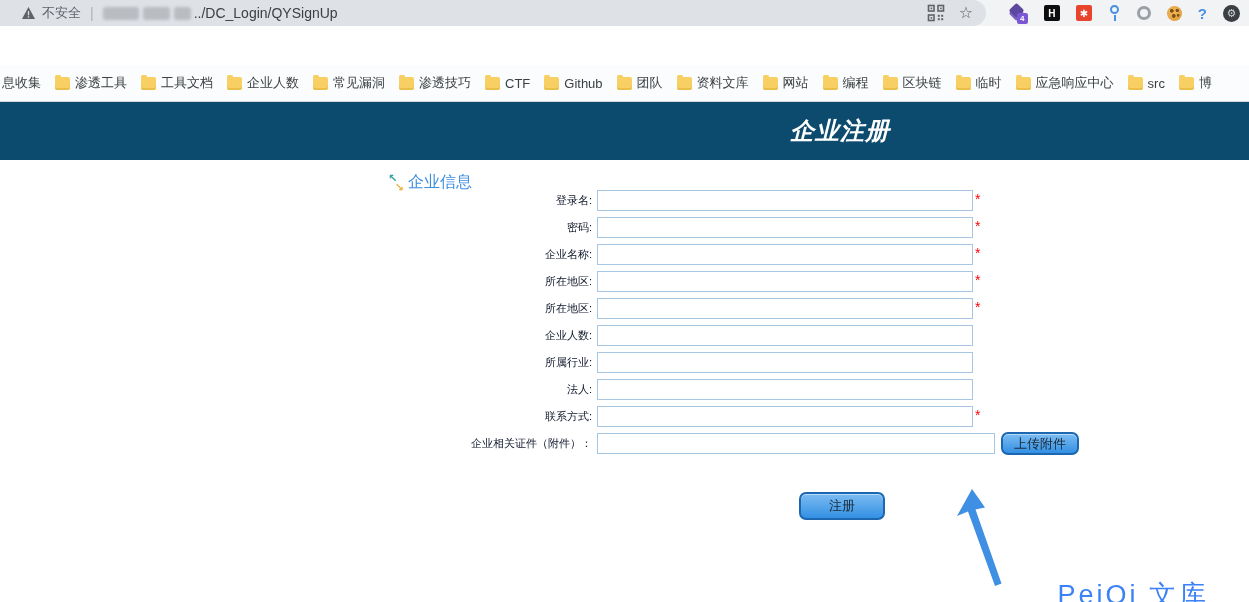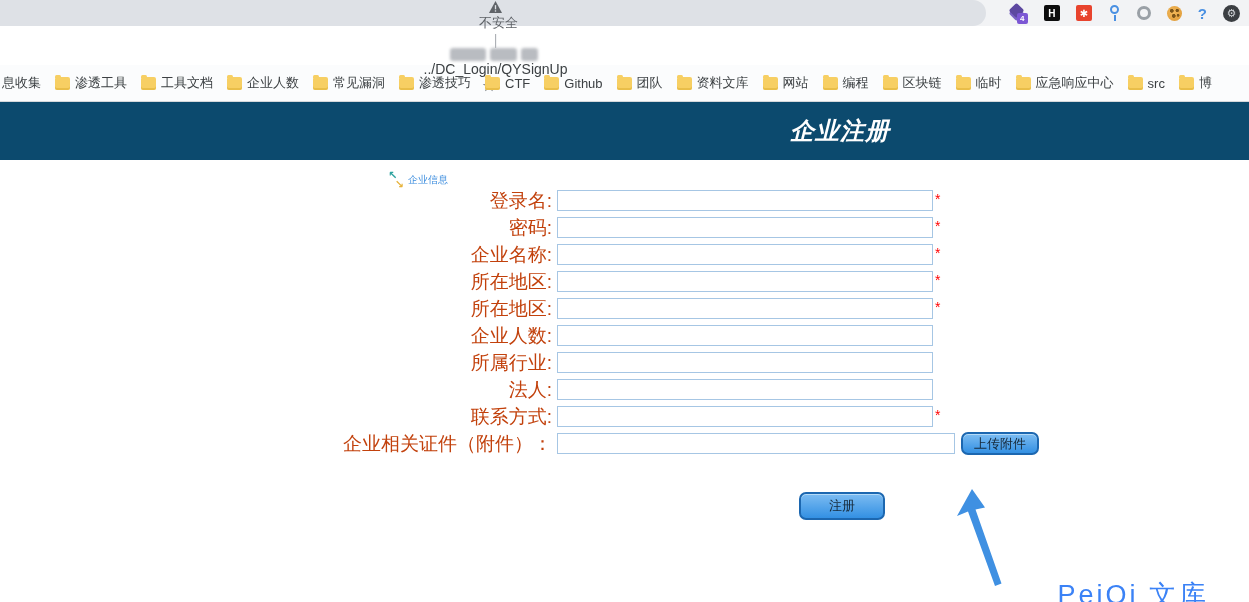--- a/index.html
+++ b/index.html
@@ -3,21 +3,21 @@
 <meta charset="utf-8">
 <style>
   * { margin:0; padding:0; box-sizing:border-box; }
   html,body { width:1249px; height:602px; overflow:hidden;
     font-family:"Liberation Sans","DejaVu Sans",sans-serif; background:#fff; }
 
   
   .topbar { position:relative; height:26px; background:#f2f3f5; }
   .omnibox { position:absolute; left:0; top:0; width:986px; height:26px;
     background:#dee1e6; border-radius:0 13px 13px 0;
-    display:flex; align-items:center; padding:0 0 0 5px;flex-direction:column; }
+    display:flex; align-items:center; padding:0 0 0 21px; }
   .warn-icon { width:15px; height:14px; flex:none; }
   .sec-text { font-size:13px; color:#5f6368; margin-left:6px; }
   .omni-sep { color:#aeb1b6; font-size:14px; margin:0 9px; font-weight:300; }
   .redacted { display:flex; gap:4px; align-items:center; filter:blur(1.7px); margin-right:3px; }
   .redacted i { display:block; height:13px; background:#b9bcc1; border-radius:3px; }
   .redacted i:nth-child(1){width:36px}.redacted i:nth-child(2){width:27px}.redacted i:nth-child(3){width:17px}
   .url-text { font-size:14px; color:#3c4043; white-space:nowrap; }
   .omni-spacer { flex:1; }
   .qr-icon { width:18px; height:18px; margin-right:14px; }
   .star-icon { font-size:16px; color:#5f6368; margin-right:13px; line-height:18px; }
@@ -68,25 +68,25 @@
   .page-title { position:absolute; left:790px; top:50%; transform:translateY(-50%);
     color:#fff; font-size:24px; font-weight:bold; letter-spacing:1px; }
 
   
   .content { position:relative; height:469px; background:#fff; }
   .section-link { position:absolute; top:12px; left:388px; display:flex;
     align-items:center; gap:4px; text-decoration:none; cursor:pointer; }
   .sl-icon { position:relative; width:16px; height:16px; flex:none; }
   .sl-icon .a1 { position:absolute; left:0; top:-3px; font-size:11px; color:#2fa3a0; font-weight:bold; }
   .sl-icon .a2 { position:absolute; right:0; bottom:-3px; font-size:11px; color:#e7b33c; font-weight:bold; }
-  .sl-text { font-size:10px; color:#3e8ede; }
+  .sl-text { font-size:16px; color:#3e8ede; }
 
   .form-rows { position:absolute; top:30px; left:0; width:1100px; }
   .frow { display:flex; align-items:flex-start; height:27px; }
-  .flabel { width:552px; text-align:right; font-size:19px; color:#c2410c; line-height:21px; flex:none; }
+  .flabel { width:552px; text-align:right; font-size:11px; color:#0f172a; line-height:21px; flex:none;margin-left:40px; }
   .finput { width:376px; height:21px; margin-left:5px; border:1px solid #a6c6e4;
     background:#fff; outline:none; padding:0 3px; font-size:13px; flex:none; }
   .finput.wide { width:398px; }
   .req { color:#f00; font-size:14px; line-height:19px; margin-left:2px; width:8px; flex:none; }
   .req.hidden { visibility:hidden; }
 
   .grad-btn { background:linear-gradient(#7cbcf2,#3390e3); border:2px solid #1c67b0;
     border-radius:7px; color:#16293a; box-shadow:inset 0 1px 0 #b5dbf8; cursor:pointer;
     font-family:inherit; }
   .upload-btn { width:78px; height:23px; margin-left:6px; margin-top:-1px; font-size:13px; flex:none; }

